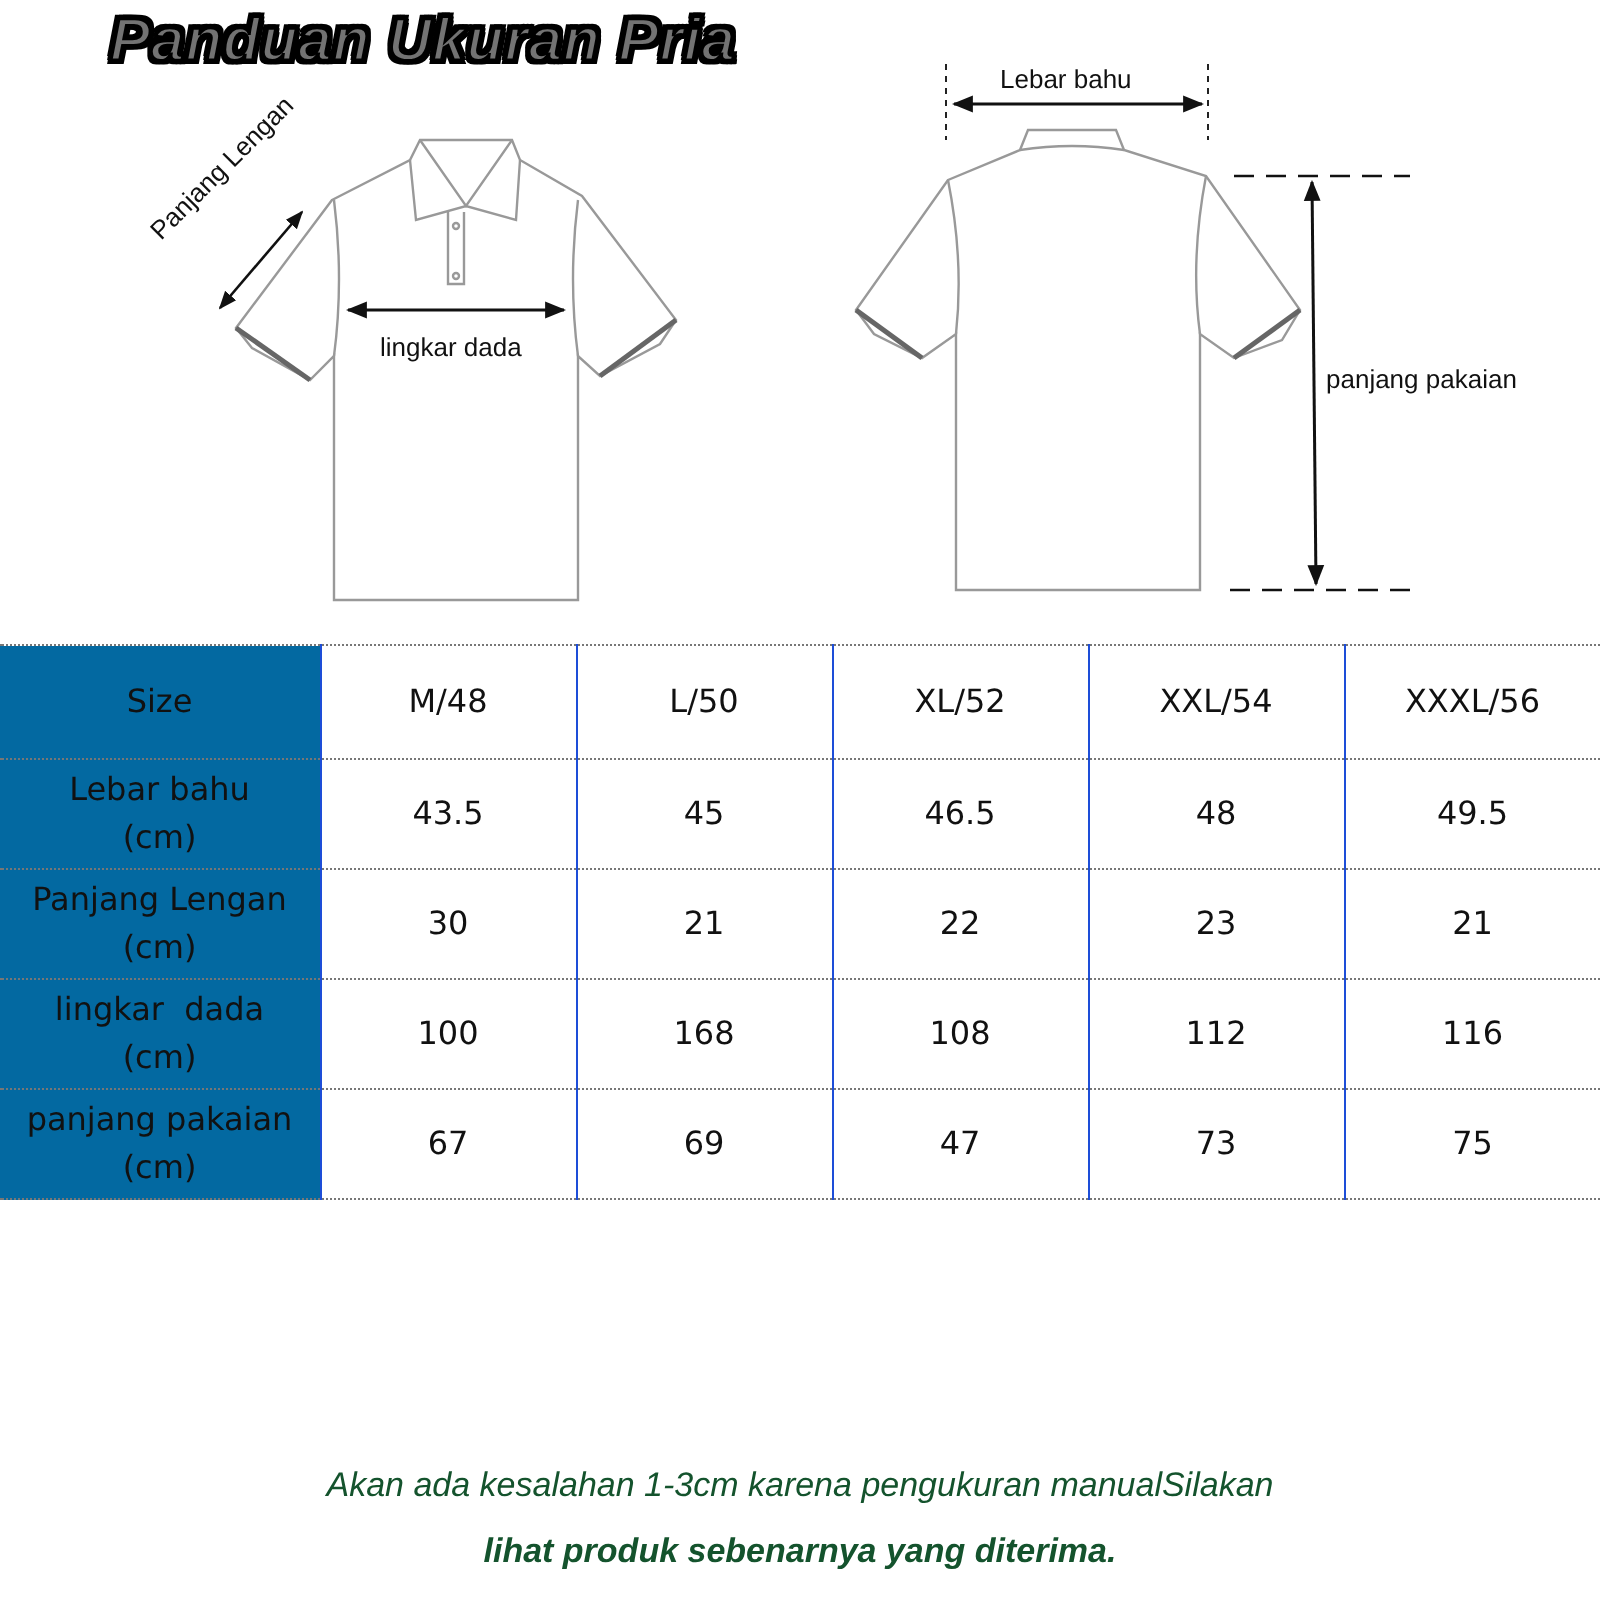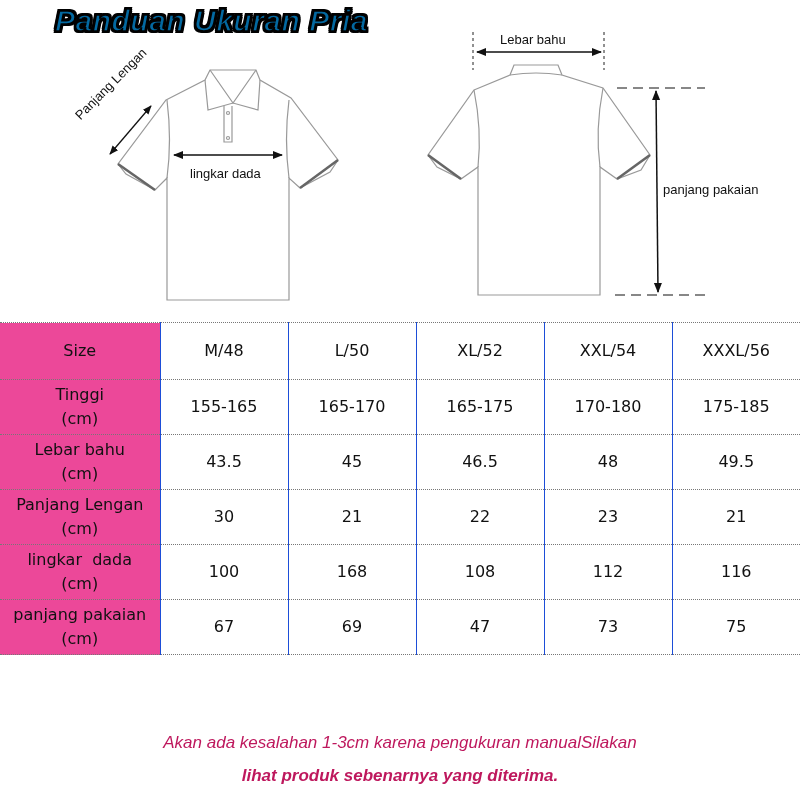--- a/index.html
+++ b/index.html
@@ -2,21 +2,21 @@
 <html><head>
   <meta charset="utf-8">
   <style>
     html, body { margin: 0; padding: 0; background: #ffffff; }
     body { width: 800px; height: 800px; position: relative; overflow: hidden; font-family: "DejaVu Sans", sans-serif; color: #111; }
 
     .title {
       position: absolute; left: 55px; top: 4px;
       font-family: "Liberation Sans", sans-serif;
       font-weight: bold; font-style: italic; font-size: 30px;
-      color: #0369a1;
+      color: #737373;
       -webkit-text-stroke: 1.5px #000;
       text-shadow:
         -2px -2px 0 #000, 2px -2px 0 #000, -2px 2px 0 #000, 2px 2px 0 #000,
         0 -2px 0 #000, 0 2px 0 #000, -2px 0 0 #000, 2px 0 0 #000;
       letter-spacing: 0.5px;
     }
 
     .illus { position: absolute; left: 0; top: 0; width: 800px; height: 318px; }
     .illus svg { position: absolute; left: 0; top: 0; }
 
@@ -32,28 +32,28 @@
       font-family: "DejaVu Sans", sans-serif; font-size: 16px;
     }
     table.size-table td {
       border-top: 1px dotted #777;
       border-bottom: 1px dotted #777;
       border-left: 1px solid #1d4ed8;
       text-align: center; vertical-align: middle;
       height: 54px; padding: 0; line-height: 24px;
       color: #111;
     }
-    table.size-table td:first-child { border-left: none; background: #ec4899; }
+    table.size-table td:first-child { border-left: none; background: #0369a1; }
     table.size-table tr:first-child td { height: 56px; }
     table.size-table col.c0 { width: 160px; }
     table.size-table col.cn { width: 128px; }
 
     .note {
       position: absolute; left: 0; width: 800px; text-align: center;
-      font-family: "Liberation Sans", sans-serif; font-style: italic; font-size: 17px; color: #be185d;
+      font-family: "Liberation Sans", sans-serif; font-style: italic; font-size: 17px; color: #14532d;
     }
     .note1 { top: 733px; }
     .note2 { top: 766px; font-weight: bold; }
   </style>
 </head>
 <body>
 
 <div class="title">Panduan Ukuran Pria</div>
 
 <div class="illus">
@@ -116,31 +116,20 @@
       <tr>
     <td>Size</td>
     <td>M/48</td>
     <td>L/50</td>
     <td>XL/52</td>
     <td>XXL/54</td>
     <td>XXXL/56</td>
   </tr>
   <tr>
     <td>
-          <div>Tinggi</div>
-          <div>(cm)</div>
-        </td>
-    <td>155-165</td>
-    <td>165-170</td>
-    <td>165-175</td>
-    <td>170-180</td>
-    <td>175-185</td>
-  </tr>
-  <tr>
-    <td>
           <div>Lebar bahu</div>
           <div>(cm)</div>
         </td>
     <td>43.5</td>
     <td>45</td>
     <td>46.5</td>
     <td>48</td>
     <td>49.5</td>
   </tr>
   <tr>

